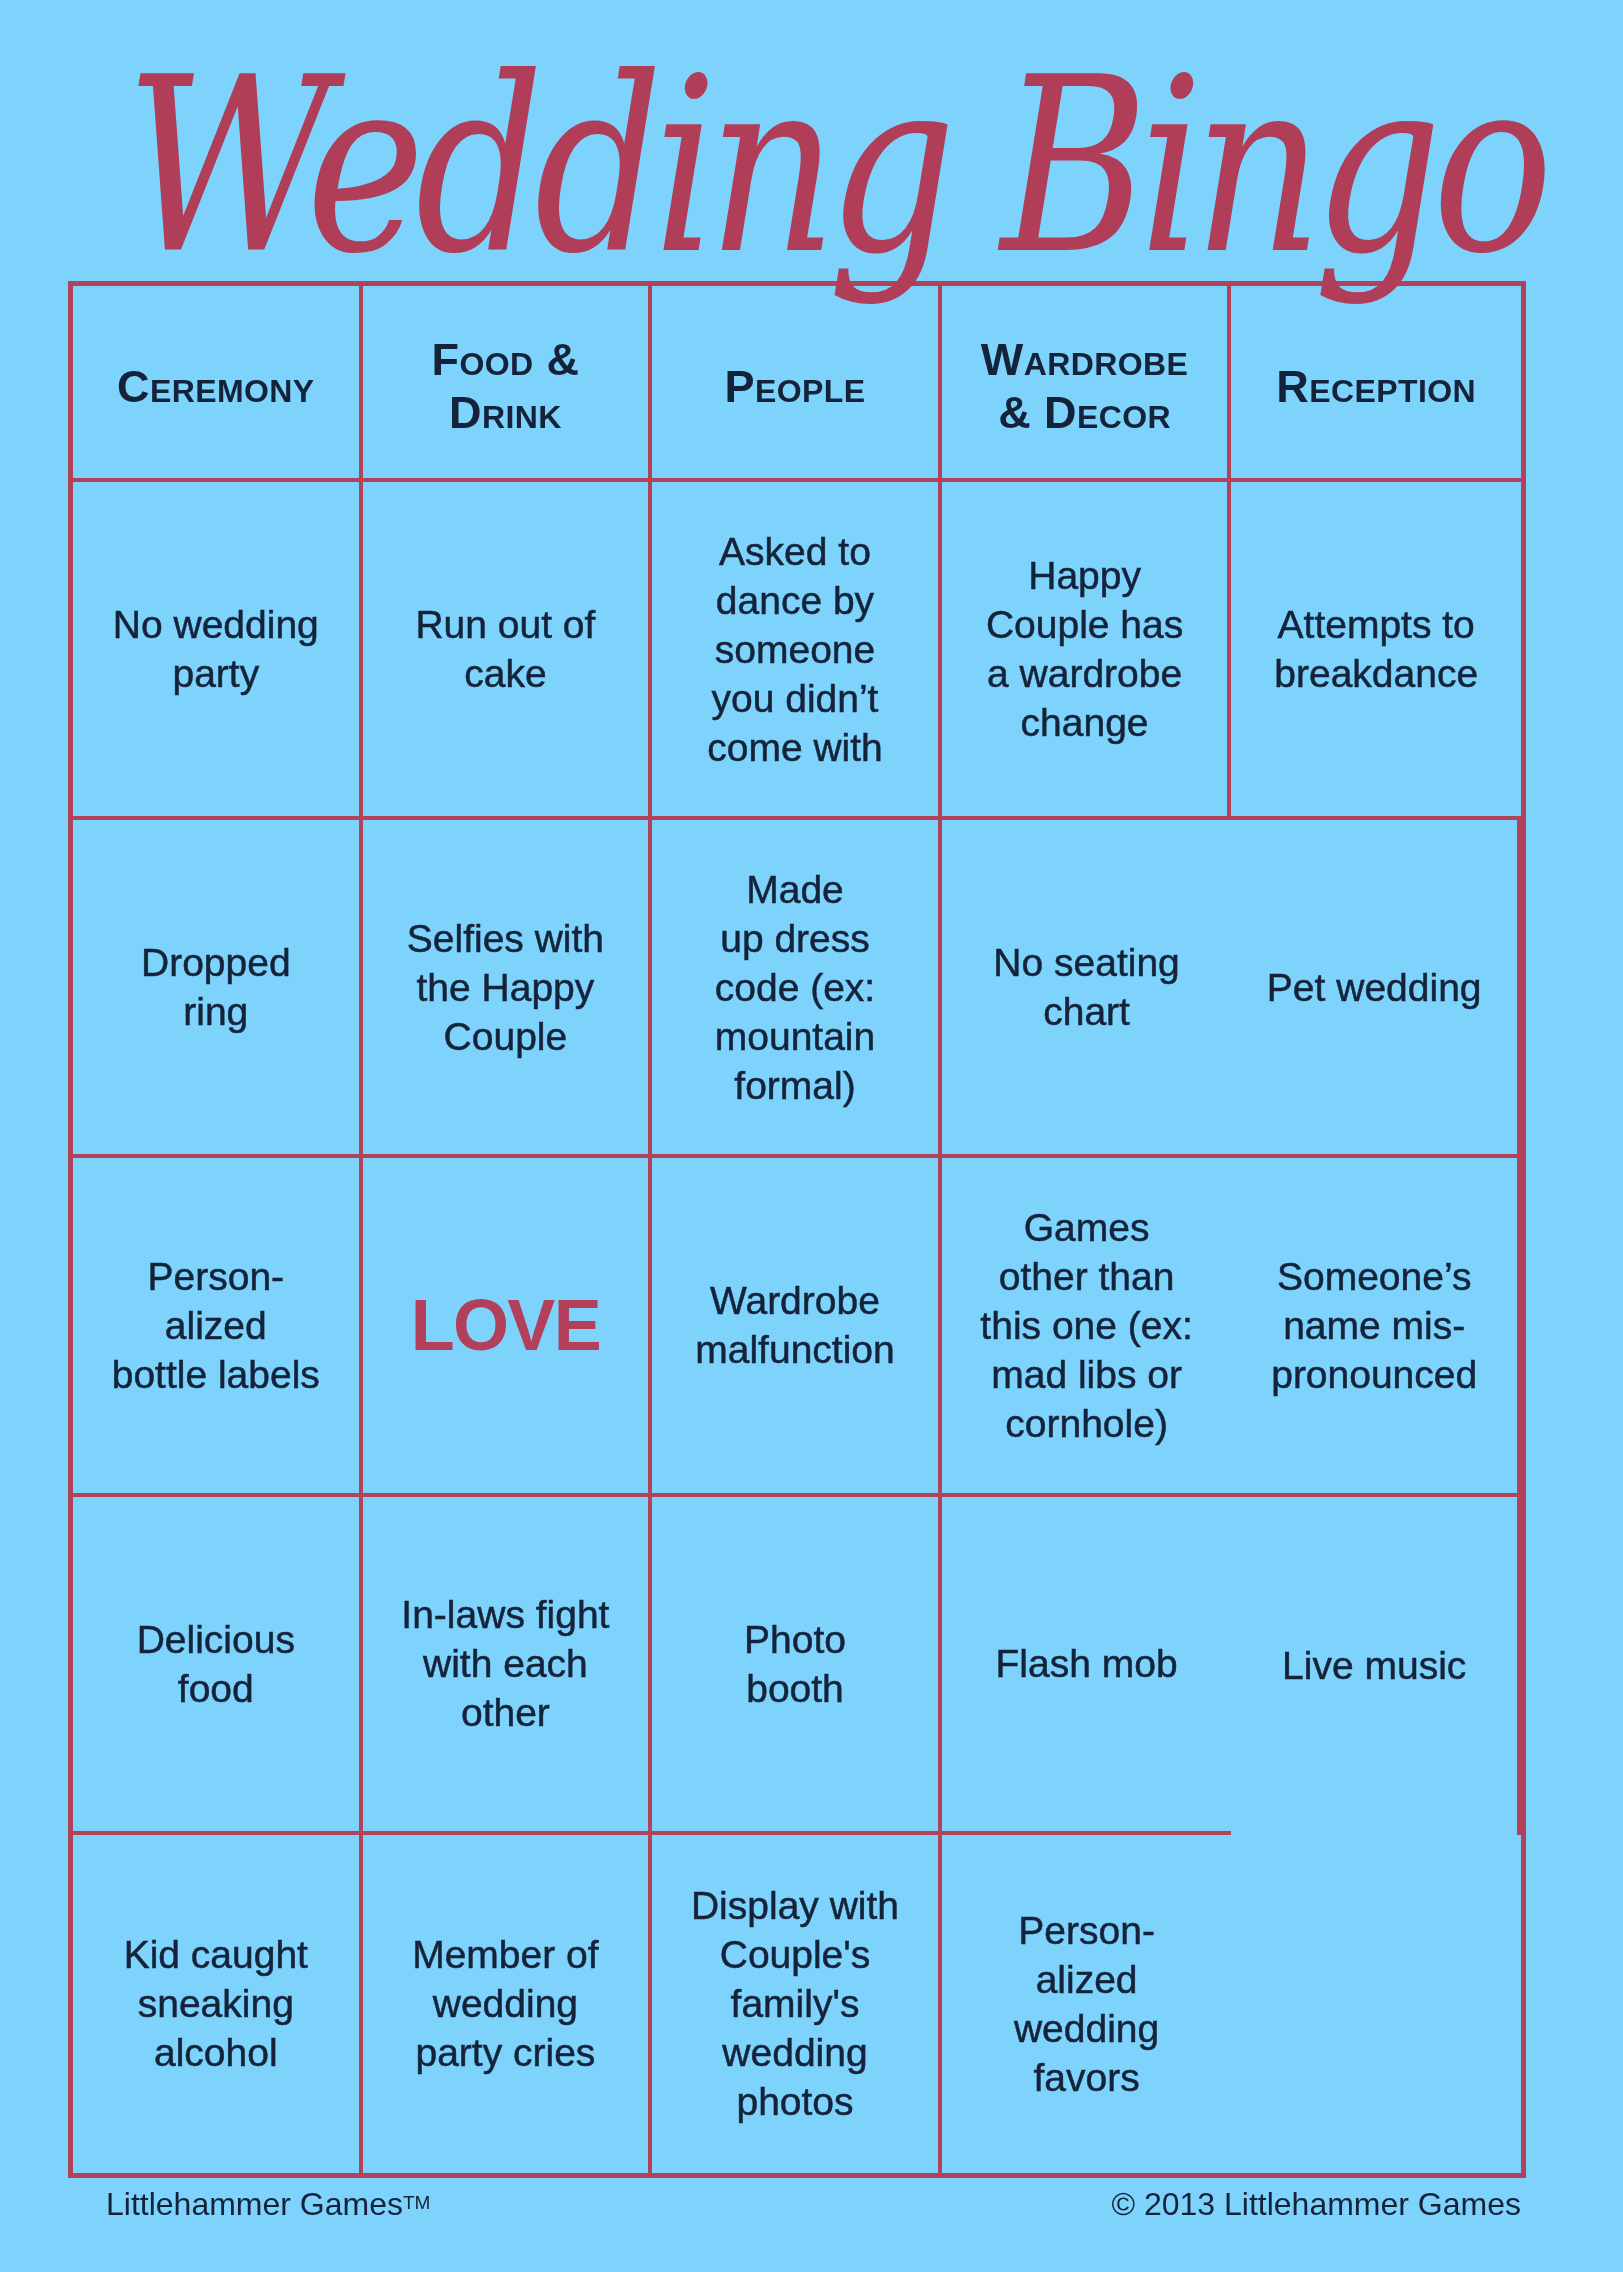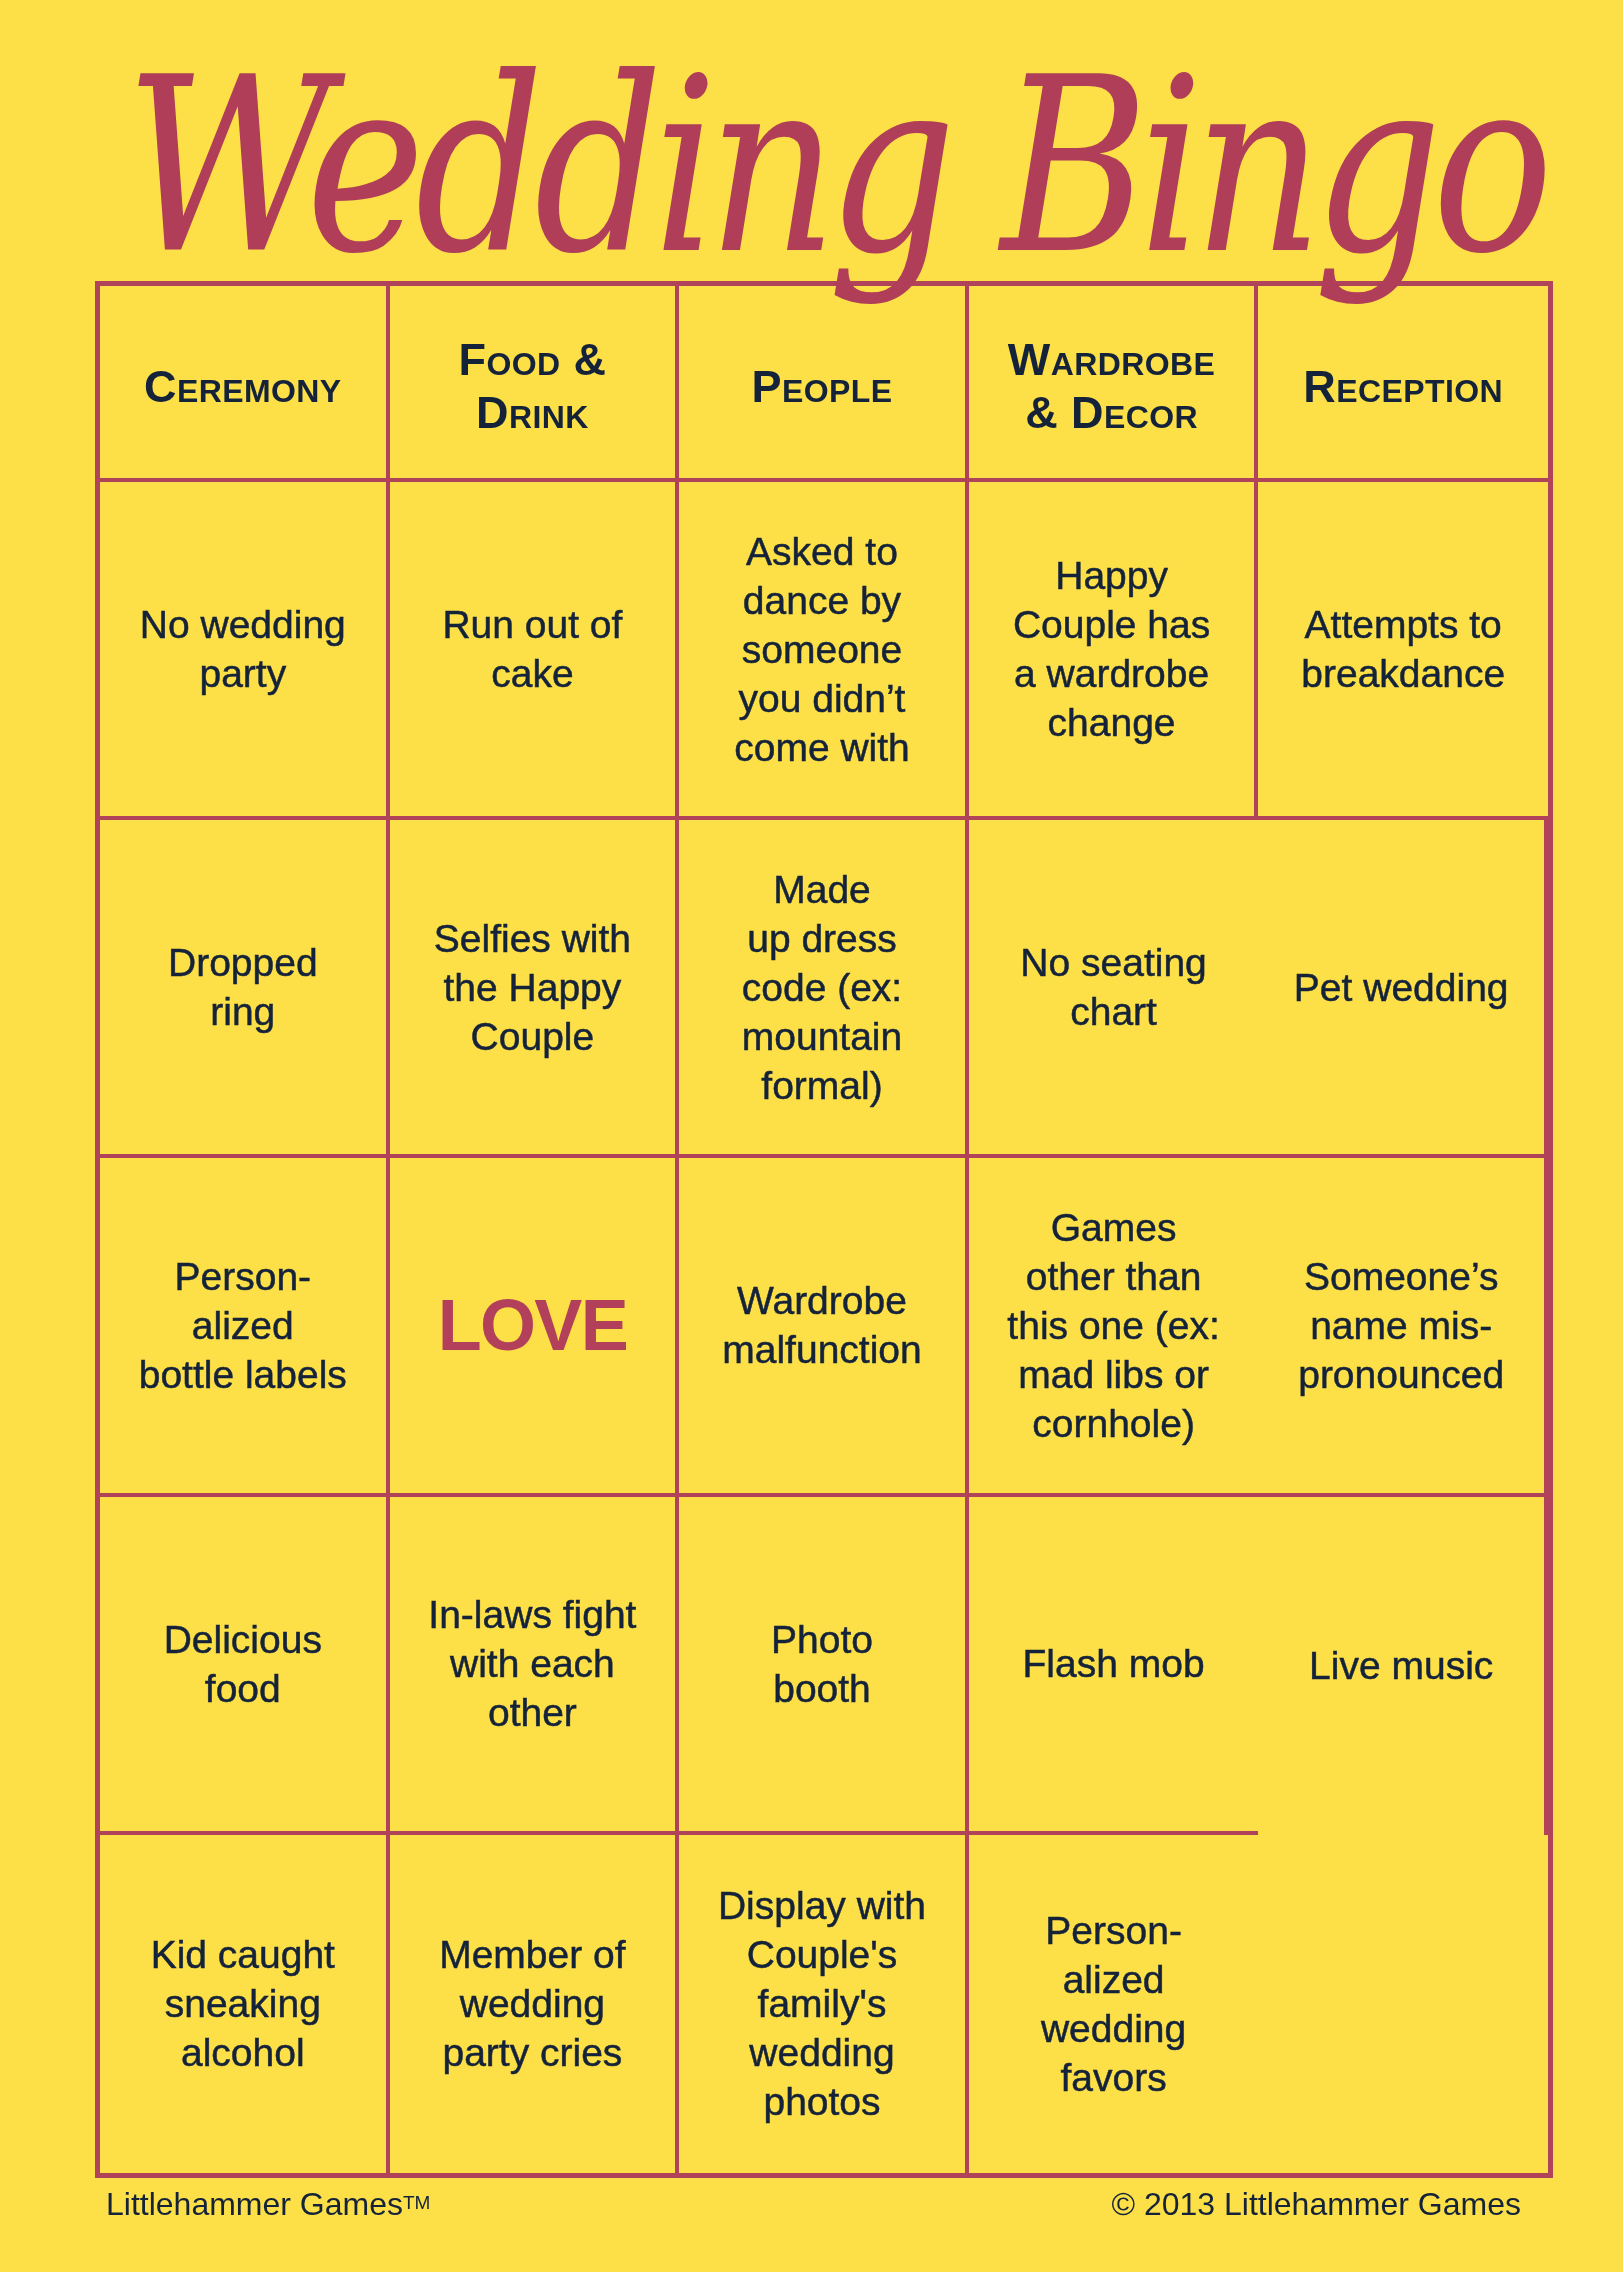--- a/index.html
+++ b/index.html
@@ -1,20 +1,20 @@
 <!DOCTYPE html>
 <html style="font-size:13.3px"><head>
   <meta charset="utf-8">
   <style>
     html, body { margin:0; padding:0; background:#ffffff; }
     body { width:1624px; height:2273px; position:relative; overflow:hidden; }
-    .page { position:absolute; left:0; top:0; width:1624px; height:2273px; background:#fde047; }
+    .page { position:absolute; left:0; top:0; width:1624px; height:2273px; background:#7dd3fc; }
 
     .grid {
-      position:absolute; left:95px; top:281px; width:1458px; height:1897px;
+      position:absolute; left:68px; top:281px; width:1458px; height:1897px;
       box-sizing:border-box; border:5px solid #b0425a;
       display:grid;
       grid-template-columns: repeat(5, 1fr);
       grid-template-rows: 196px repeat(5, 1fr);
     }
     .cell {
       box-sizing:border-box;
       border-right:4.2px solid #b0425a;
       border-bottom:4.2px solid #b0425a;
       display:flex; align-items:center; justify-content:center;

